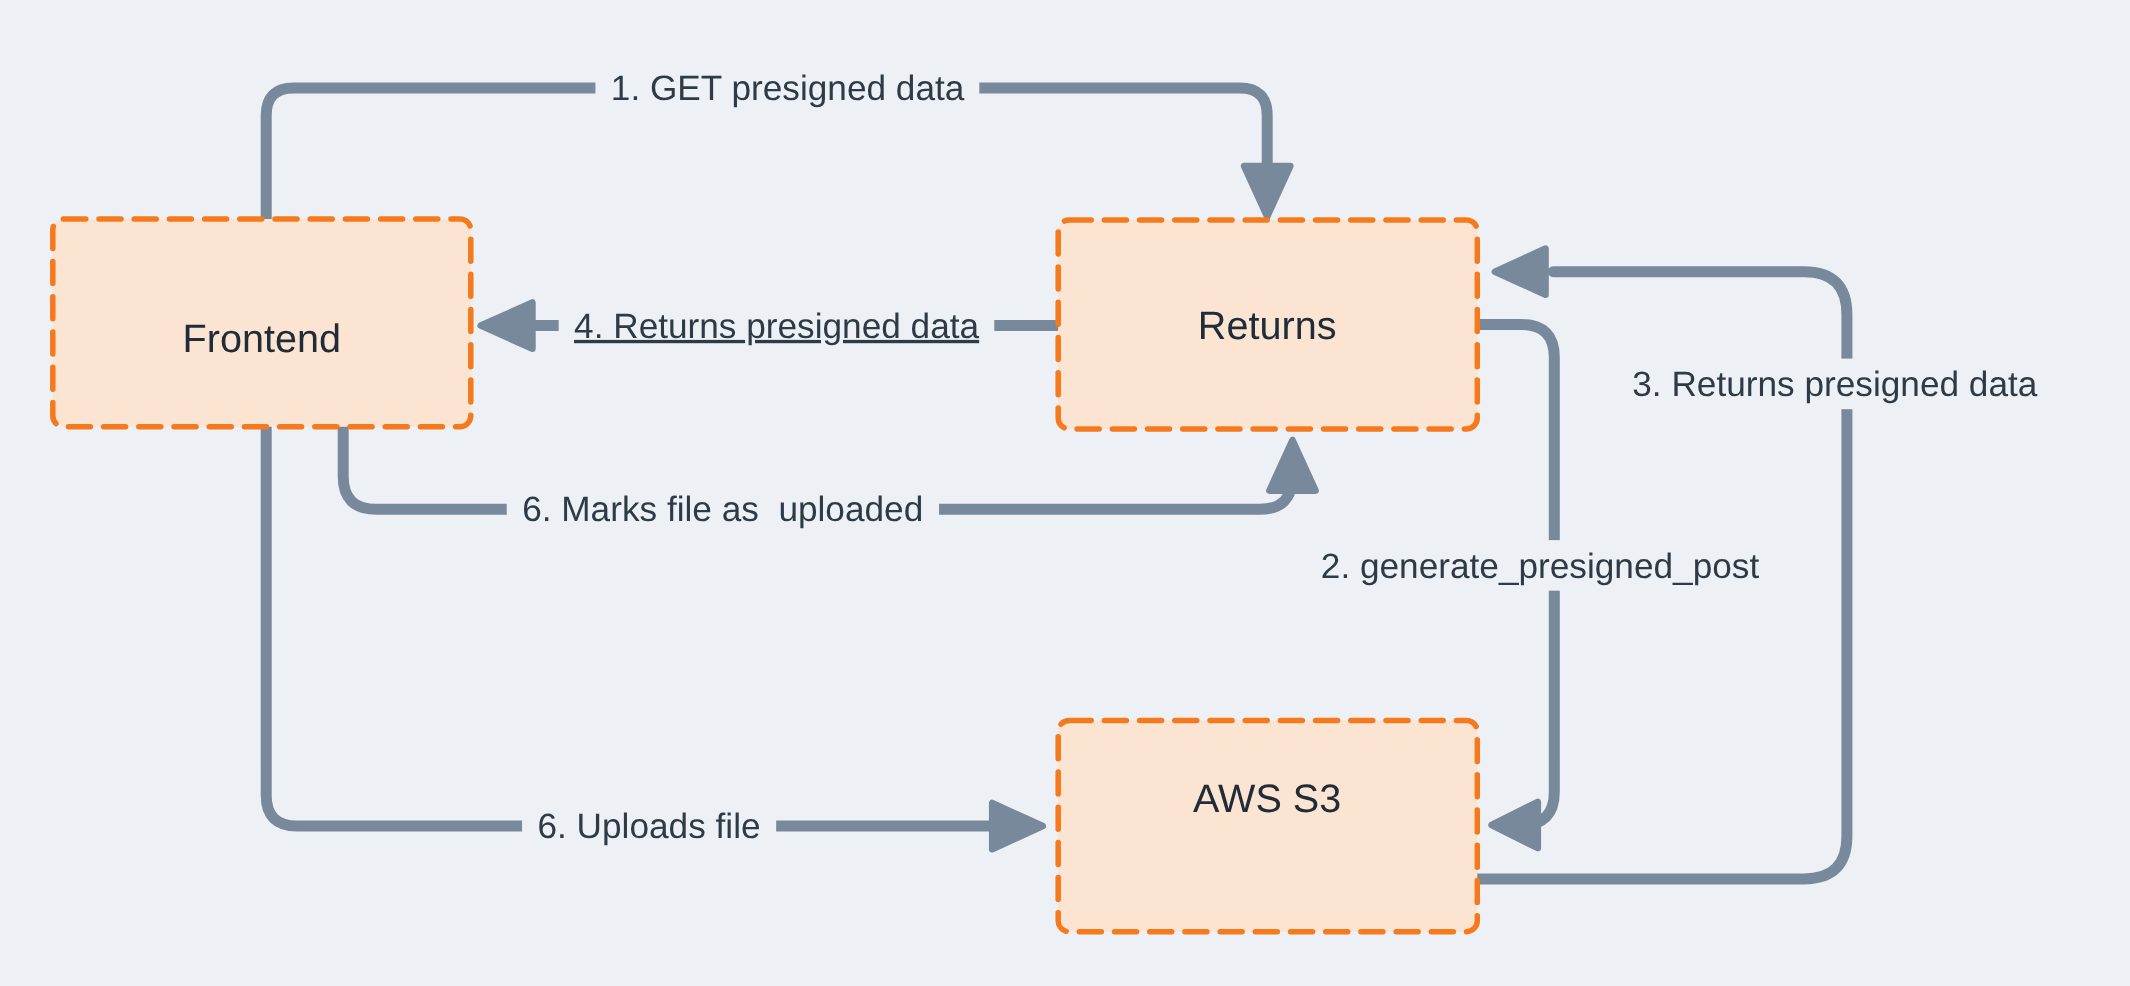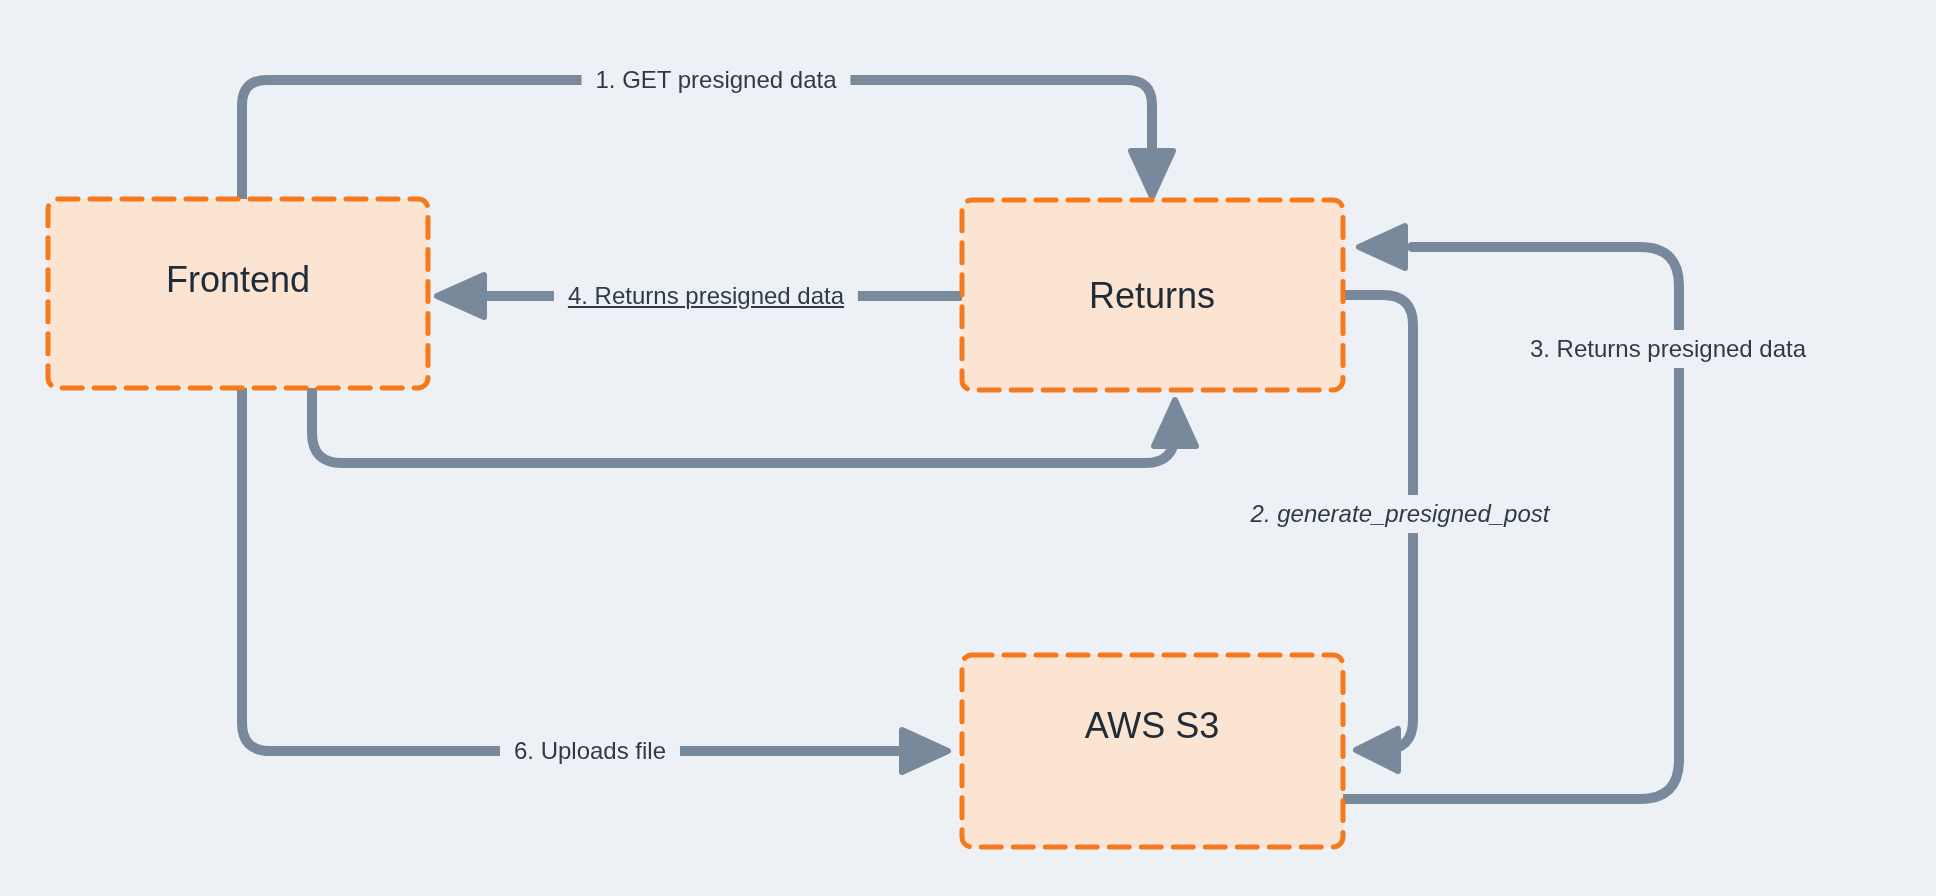--- a/index.html
+++ b/index.html
@@ -17,21 +17,21 @@
     background:var(--bg);
     font-family:"Liberation Sans","DejaVu Sans",sans-serif;
     overflow:hidden;
   }
   #wires{position:absolute;inset:0;}
   .edge-label{
     position:absolute;
     transform:translate(-50%,-50%);
     background:var(--bg);
     color:var(--label-ink);
-    font-size:24px;
+    font-size:32px;
     line-height:1;
     padding:7px 14px;
     white-space:pre;
   }
   .node-label{
     position:absolute;
     transform:translate(-50%,-50%);
     color:var(--node-ink);
     font-size:36px;
     line-height:1;
@@ -63,23 +63,24 @@
       <path d="M 1359 247 L 1405 226 L 1405 268 Z"></path>
     </g>
 
     <g fill="#fce4d2" stroke="#f5791d" stroke-width="5" stroke-dasharray="20 12" stroke-linecap="round">
       <rect x="48" y="199" width="380" height="189" rx="10"></rect>
       <rect x="962" y="200" width="381" height="190" rx="10"></rect>
       <rect x="962" y="655" width="381" height="192" rx="10"></rect>
     </g>
   </svg>
 
-  <div class="node-label" style="left:238px;top:280px;text-align:center;">Frontend</div>
+  <div class="node-label" style="left:238px;top:308px;text-align:center;">Frontend</div>
   <div class="node-label" style="left:1152px;top:296px;">Returns</div>
   <div class="node-label" style="left:1152px;top:726px;">AWS S3</div>
 
   <div class="edge-label" style="left:716px;top:80px;">1. GET presigned data</div>
-  <div class="edge-label" style="left:1400px;top:514px;font-style:italic;">2. generate_presigned_post</div>
+  <div class="edge-label" style="left:1400px;top:514px;">2. generate_presigned_post</div>
   <div class="edge-label" style="left:1668px;top:349px;">3. Returns presigned data</div>
   <div class="edge-label" style="left:706px;top:296px;text-decoration:underline;">4. Returns presigned data</div>
   <div class="edge-label" style="left:590px;top:751px;">6. Uploads file</div>
+  <div class="edge-label" style="left:657px;top:463px;">6. Marks file as  uploaded</div>
 
 </div>
 
 </body></html>

